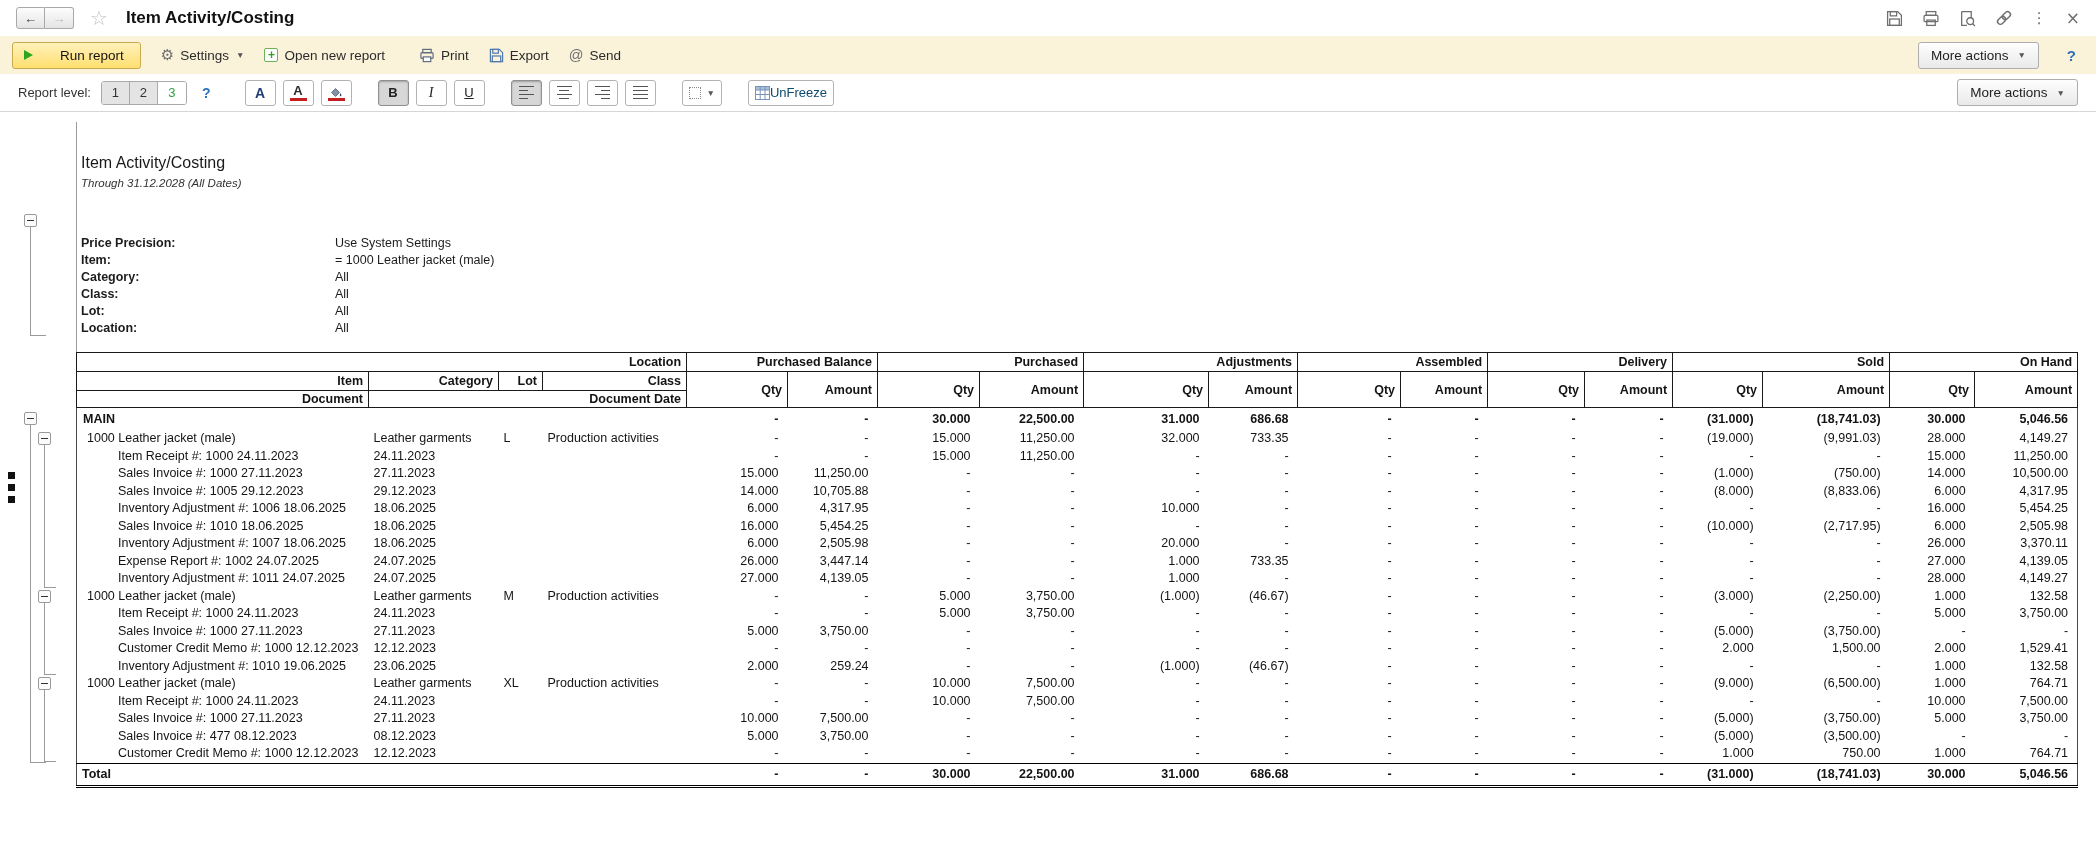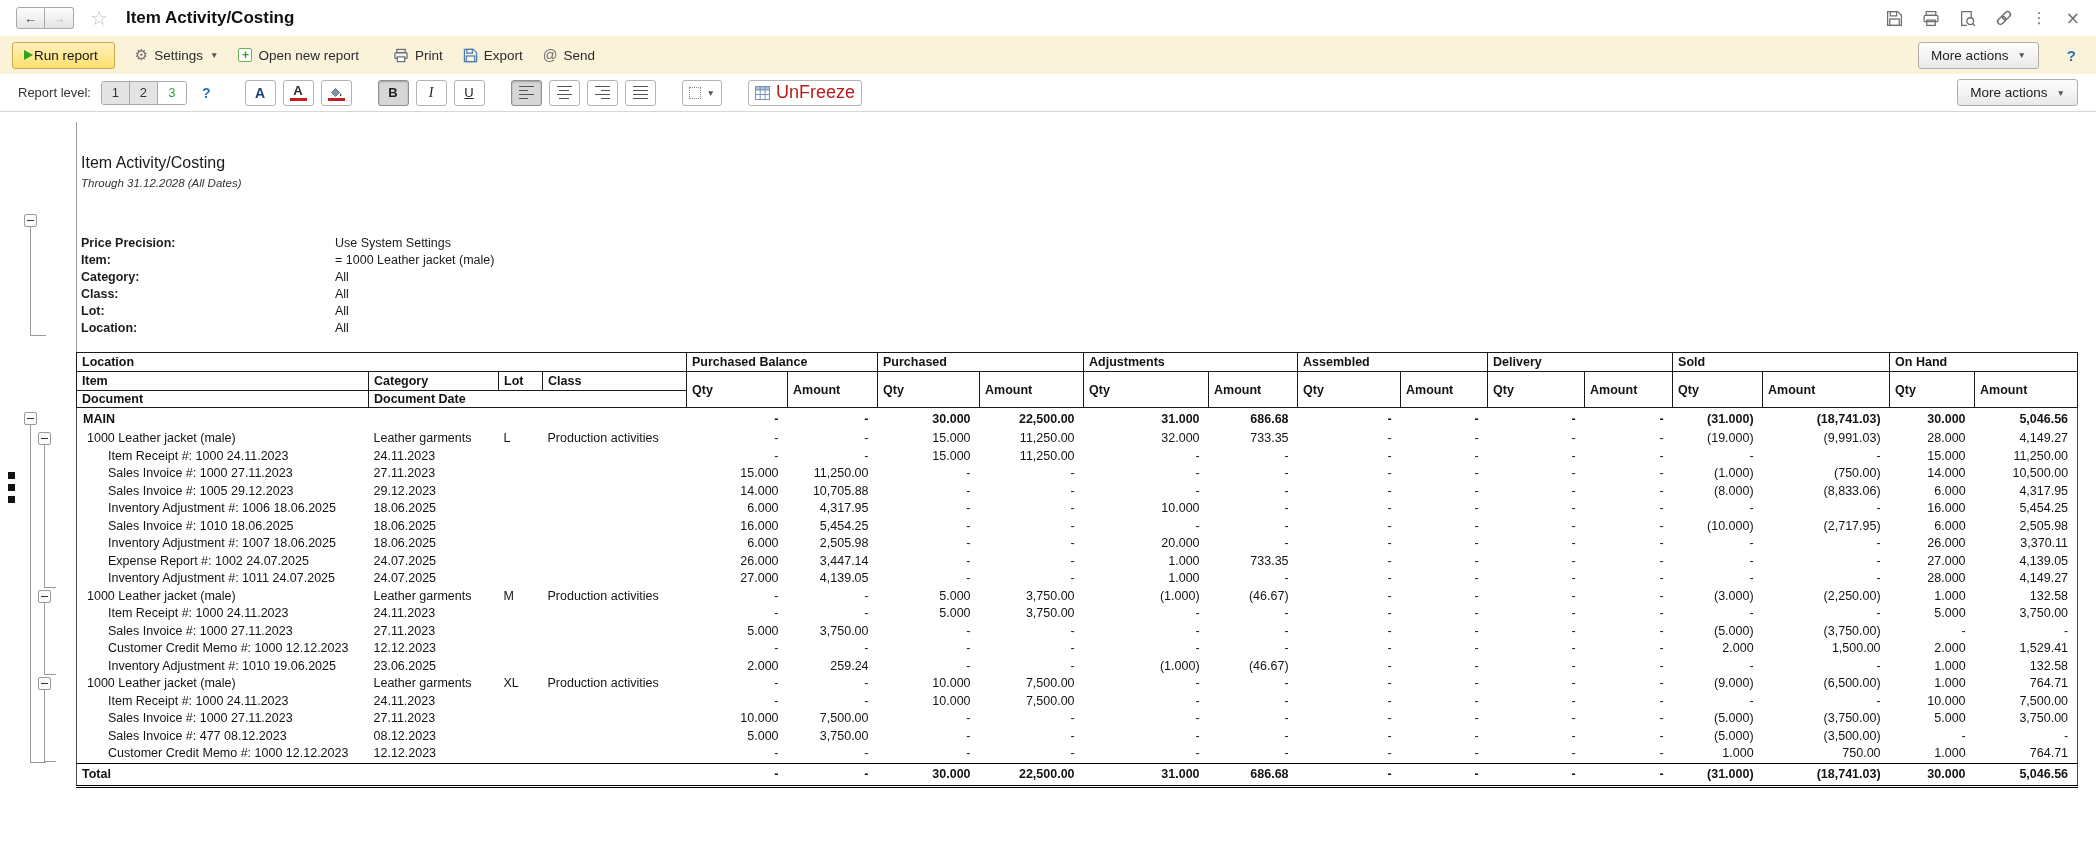--- a/index.html
+++ b/index.html
@@ -15,21 +15,21 @@
   .nav-btn.back{border-radius:3px 0 0 3px;color:#3a3a3a}
   .nav-btn.fwd{border-radius:0 3px 3px 0;border-left:none;color:#bcbcbc}
   .star{font-size:20px;color:#c3c3c3;margin-left:6px;cursor:pointer;line-height:1}
   .title{font-size:17px;font-weight:700;margin:0 0 0 8px;color:#111}
   .win-icons{margin-left:auto;display:flex;align-items:center;gap:19px;color:#6f6f6f}
   .win-icons svg{display:block}
   .glyph{font-family:"DejaVu Sans",sans-serif;font-size:15px;line-height:1;cursor:pointer;color:#6f6f6f}
 
   
   .cmdbar{height:38px;background:#faf3da;display:flex;align-items:center;padding:0 12px;gap:20px}
-  .run-btn{display:flex;align-items:center;gap:1px;padding:5px 16px 5px 11px;
+  .run-btn{display:flex;align-items:center;gap:27px;padding:5px 16px 5px 11px;
            background:linear-gradient(#fff1bb,#ffdf70);border:1px solid #c9ab4f;border-radius:3px;
            font-size:13.5px;color:#141414;cursor:pointer;font-family:inherit}
   .play{width:0;height:0;border-left:9px solid #2ca61c;border-top:5.5px solid transparent;border-bottom:5.5px solid transparent}
   .cmd-item{display:flex;align-items:center;gap:6px;font-size:13.5px;color:#2b2b2b;cursor:pointer;background:none;border:none;font-family:inherit;padding:0}
   .caret{font-size:8.5px;color:#555;margin-left:1px}
   .newdoc{width:14px;height:14px;border:1px solid #6db05a;border-radius:2px;background:#fff;
           display:flex;align-items:center;justify-content:center}
   .newdoc b{color:#30a21f;font-size:12px;line-height:1;font-weight:700}
   .at{font-size:14.5px;color:#6f6f6f}
   .spacer{flex:1}
@@ -55,51 +55,51 @@
   .bold-glyph{font-weight:700;font-size:13px;color:#222}
   .italic-glyph{font-style:italic;font-family:"Liberation Serif",serif;font-size:14px;color:#222}
   .under-glyph{text-decoration:underline;font-size:13px;color:#222}
   .align-icon{display:flex;flex-direction:column;gap:2.5px;width:15px}
   .align-icon i{height:1.5px;background:#555;display:block}
   .al .b1{width:15px}.al .b2{width:9px}.al .b3{width:15px}.al .b4{width:9px}
   .ac{align-items:center}.ac .b1{width:15px}.ac .b2{width:10px}.ac .b3{width:15px}.ac .b4{width:10px}
   .ar{align-items:flex-end}.ar .b1{width:15px}.ar .b2{width:9px}.ar .b3{width:15px}.ar .b4{width:9px}
   .aj .b1,.aj .b2,.aj .b3,.aj .b4{width:15px}
   .border-square{width:12px;height:12px;border:1px dotted #8a8a8a;margin-right:5px}
-  .unfreeze-label{font-size:18px;color:#b91c1c;margin-left:6px}
+  .unfreeze-label{font-size:13px;color:#0c4a6e;}
 
   
   .report-area{position:absolute;top:112px;left:0;width:2096px;height:730px;background:#fff}
   .vline{position:absolute;width:0;border-left:1px solid #9a9a9a}
   .hline{position:absolute;height:0;border-top:1px solid #9a9a9a}
   .minus{position:absolute;width:13px;height:13px;border:1px solid #9a9a9a;background:#fbfbfb;border-radius:2px;cursor:pointer}
   .minus::after{content:"";position:absolute;left:2px;right:2px;top:5px;border-top:1px solid #333}
   .dots{position:absolute;left:8px;top:360px;display:flex;flex-direction:column;gap:5px;cursor:grab}
   .dots i{width:7px;height:7px;background:#111;display:block}
 
   .company-cell{position:absolute;left:76px;top:10px;width:1138px;height:27px;border:2px solid #e8a33d;
                 display:flex;align-items:center;padding-left:5px;font-size:17px;font-weight:700;color:#111}
   .report-title{position:absolute;left:81px;top:42px;font-size:16px;color:#1a1a1a}
   .report-sub{position:absolute;left:81px;top:65px;font-size:11.5px;font-style:italic;color:#333}
   .filters{position:absolute;left:81px;top:124px;font-size:12.5px;color:#1c1c1c}
   .filter-row{display:flex;height:17px;}
   .filter-row .lab{width:254px;font-weight:700}
 
   table.grid{position:absolute;left:76px;top:240px;border-collapse:collapse;table-layout:fixed;width:2001px;
              font-size:12.5px;color:#141414;border:1px solid #4a4a4a}
-  .grid th{border:1px solid #1a1a1a;font-weight:700;text-align:left;padding:1px 5px;font-size:12.5px;
+  .grid th{border:1px solid #1a1a1a;font-weight:700;text-align:right;padding:1px 5px;font-size:12.5px;
            white-space:nowrap;overflow:hidden}
   .grid th.hr1{height:19px}
   .grid th.hr2{height:19px}
   .grid th.hr3{height:16px}
   .grid td{padding:0 5px;height:17.5px;line-height:17.5px;white-space:nowrap;overflow:hidden}
   .grid td.num{text-align:right;padding-right:9px}
   .grid tr.main td{font-weight:700;height:22px;line-height:22px}
   .grid tr.item td.c-name{padding-left:10px}
-  .grid tr.doc td.c-name{padding-left:31px}
+  .grid tr.doc td.c-name{padding-left:41px}
   .grid tr.main td.c-name{padding-left:6px}
   .grid tr.total td{font-weight:700;height:21px;line-height:21px;border-top:1px solid #000;border-bottom:3px double #000}
 </style>
 </head>
 <body>
 
 <div class="titlebar">
   <div class="nav-group">
     <button class="nav-btn back">←</button>
     <button class="nav-btn fwd">→</button>

